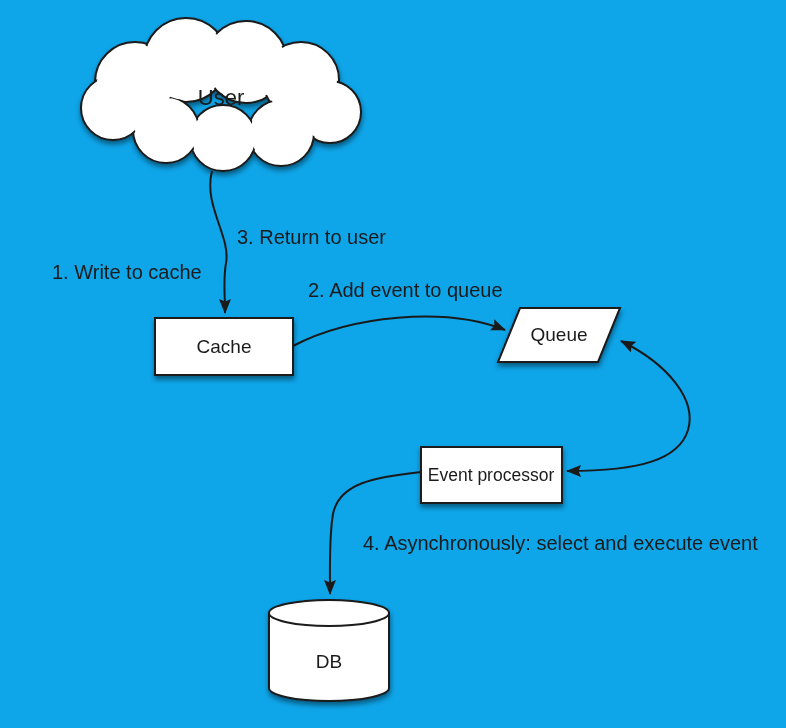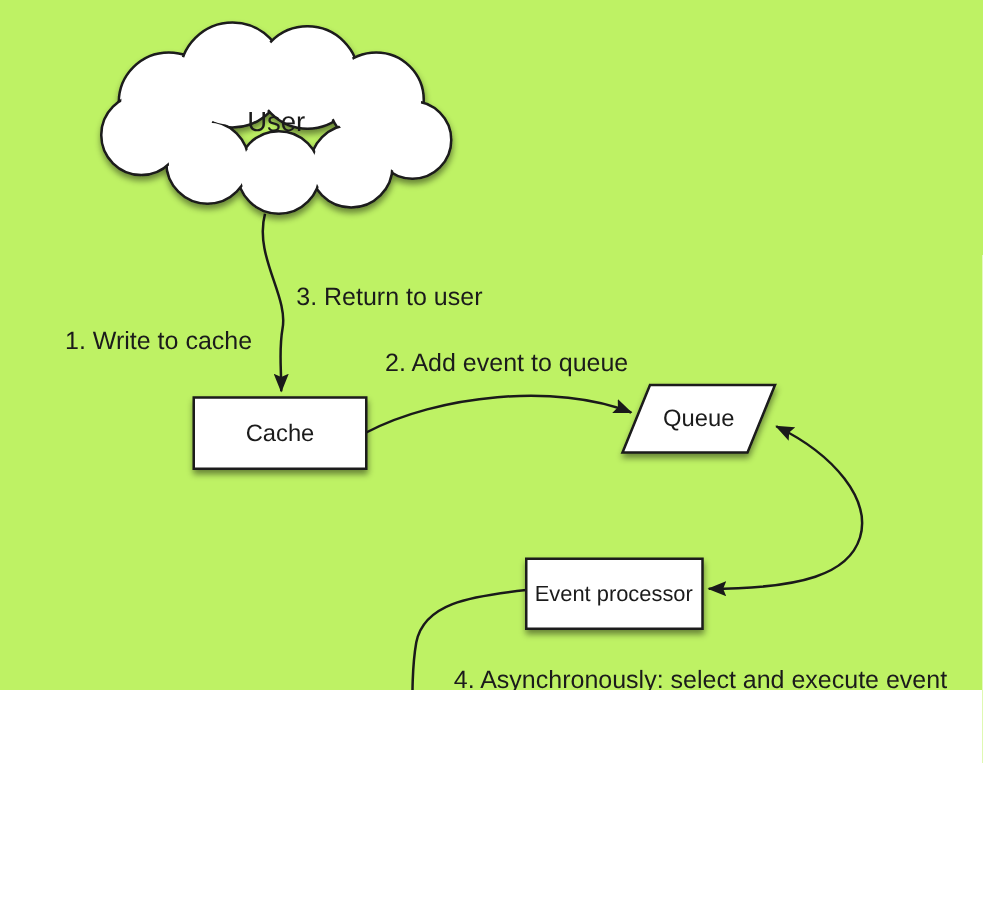--- a/index.html
+++ b/index.html
@@ -3,22 +3,22 @@
 <meta charset="utf-8">
 <style>
   html, body {
     margin: 0;
     padding: 0;
     background: #ffffff;
   }
   .canvas {
     position: relative;
     width: 786px;
-    height: 552px;
-    background: #bef264;
+    height: 728px;
+    background: #0ea5e9;
     font-family: "Liberation Sans", sans-serif;
     overflow: hidden;
   }
   svg { display: block; }
   .edge {
     fill: none;
     stroke: #1a1a1a;
     stroke-width: 2;
   }
   .shape {

